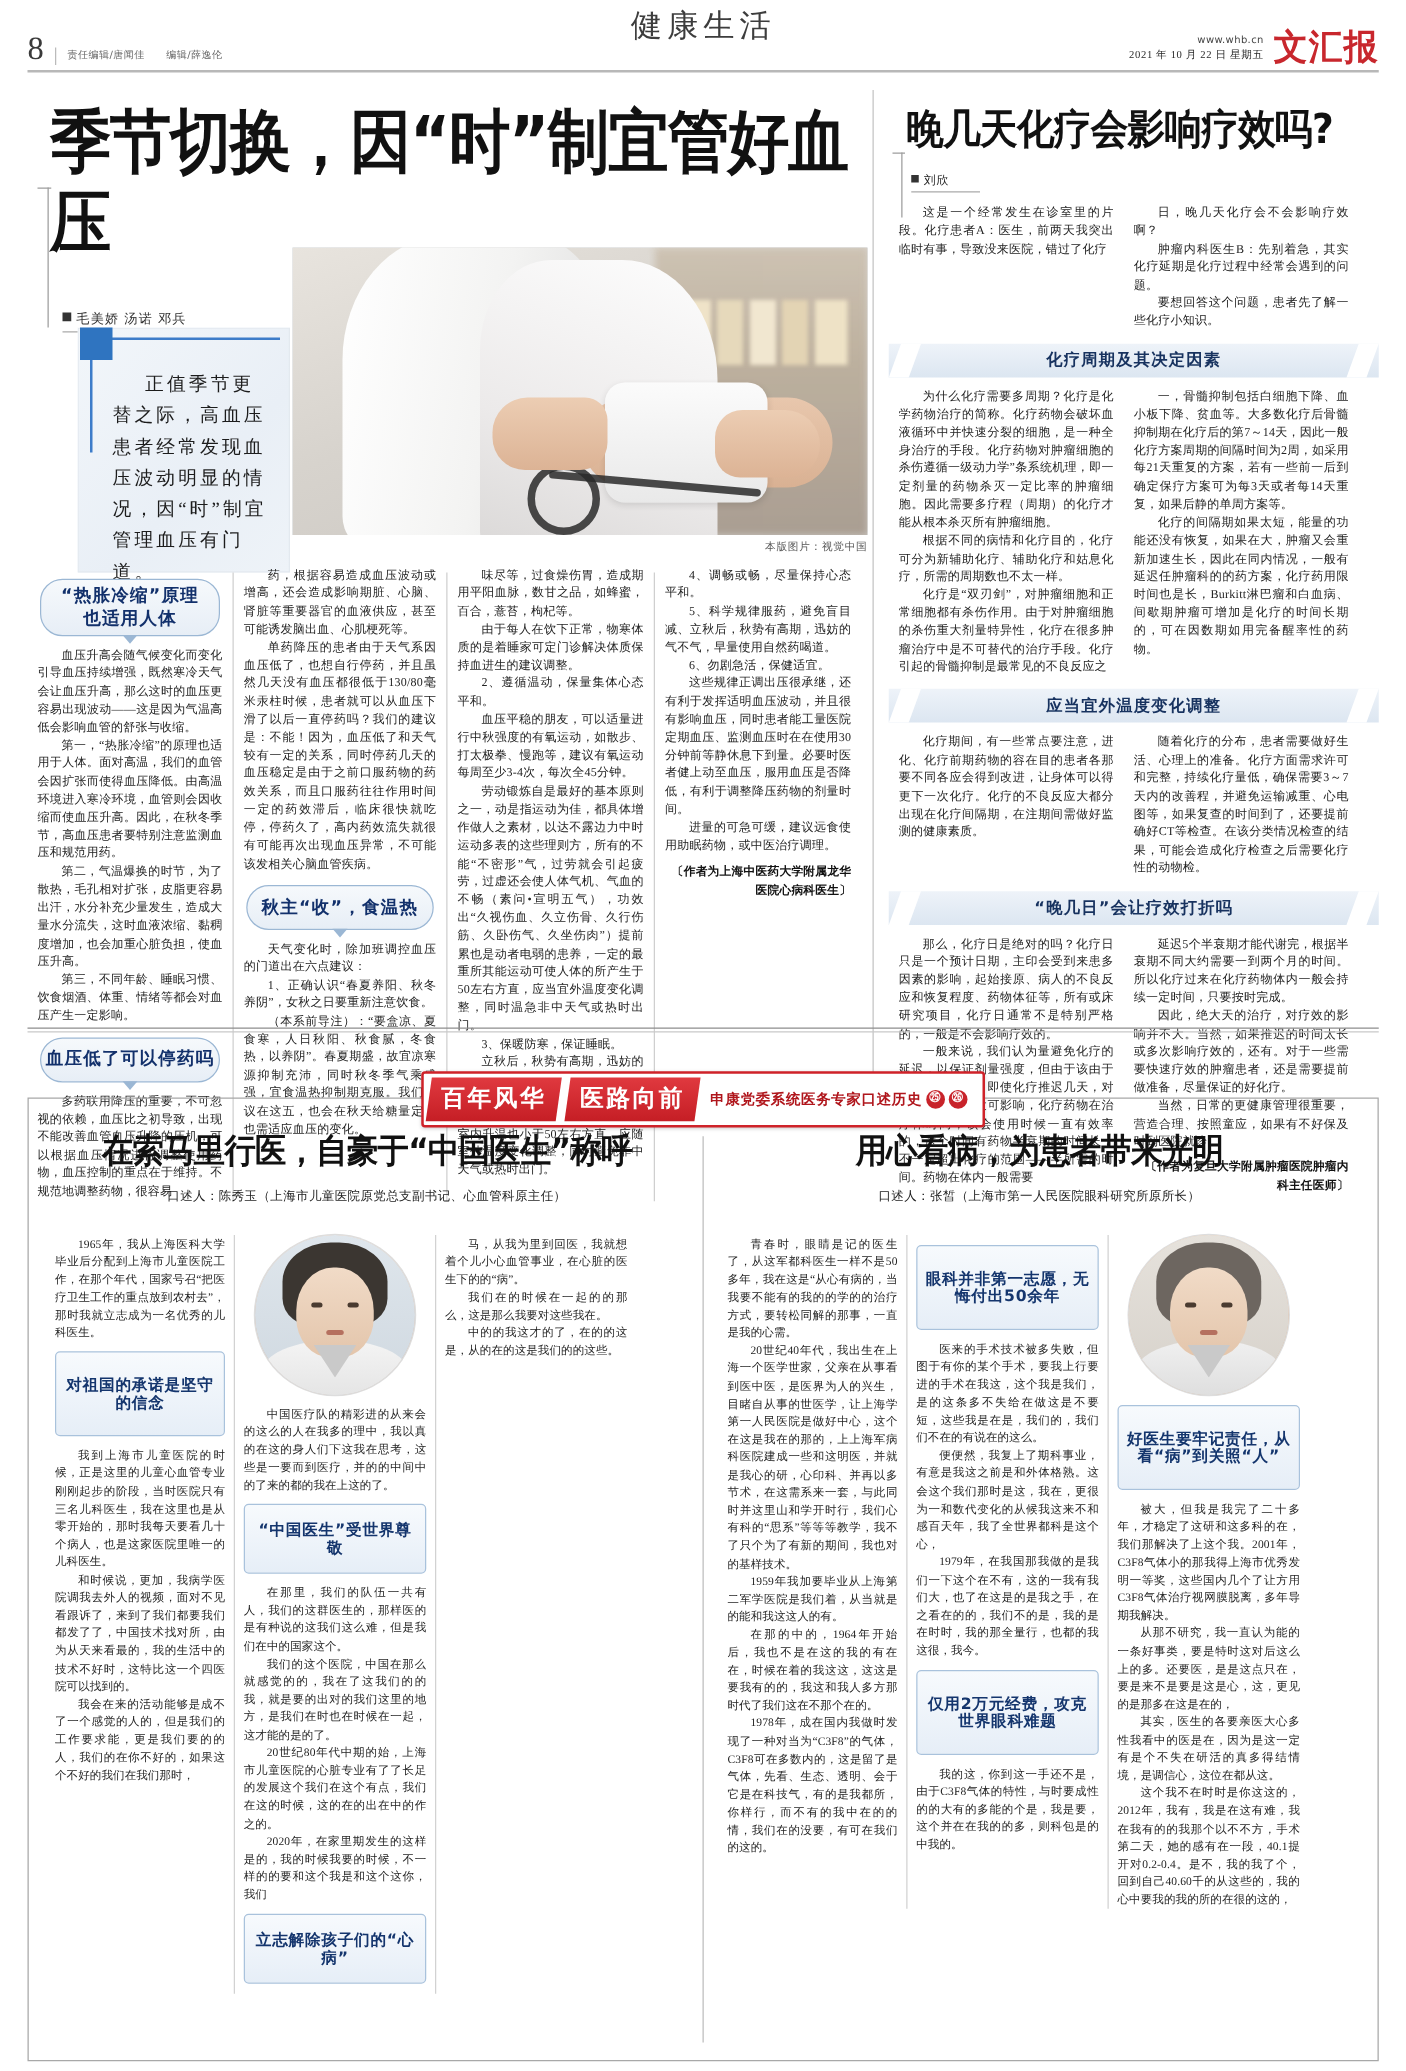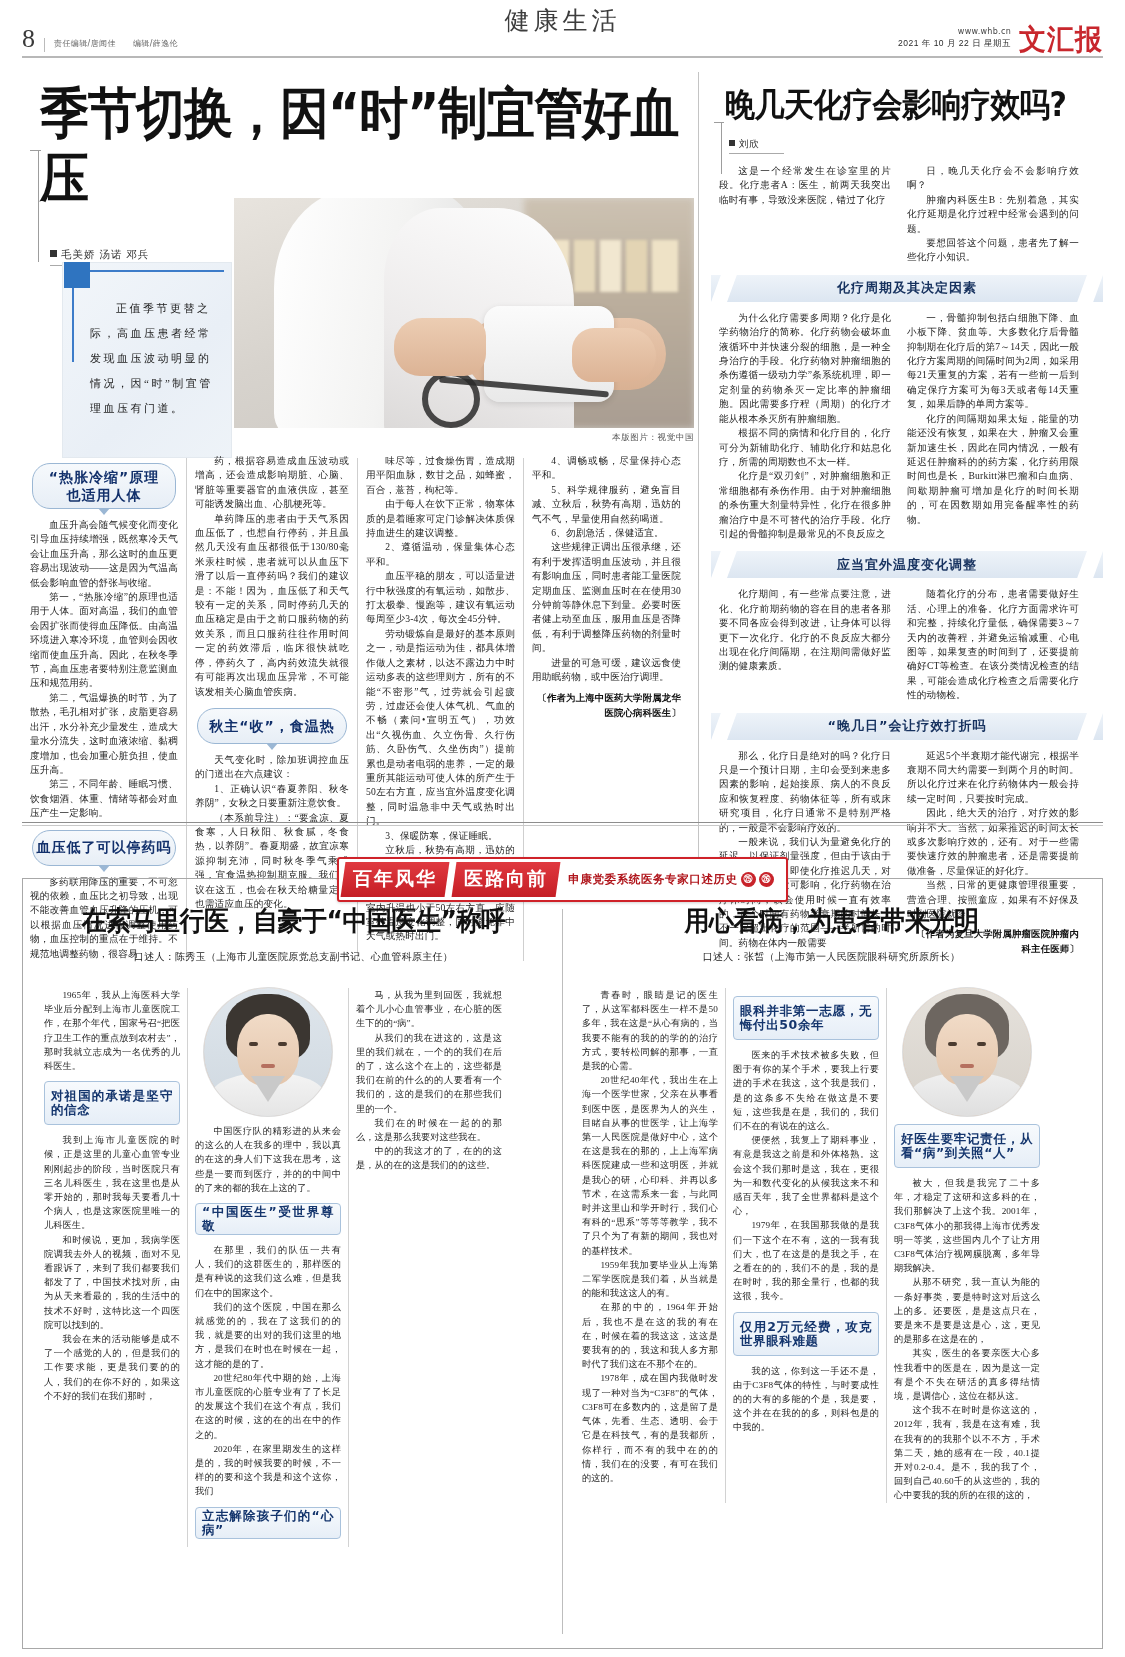--- a/index.html
+++ b/index.html
@@ -49,21 +49,21 @@
     color:#3d3d3d;
     font-family:"DejaVu Sans", sans-serif;
     pointer-events:none;
   }
   .mh-right{
     margin-left:auto;
     display:flex;align-items:flex-end;gap:8px;
   }
   .mh-right-txt{text-align:right;padding-bottom:2px;}
   .mh-url{font-size:8px;color:#444;font-family:"DejaVu Sans", sans-serif;letter-spacing:.3px;}
-  .mh-date{font-size:8.5px;color:#2a2a2a;font-family:Liberation Sans, sans-serif;letter-spacing:.5px;margin-top:2px;}
+  .mh-date{font-size:8.5px;color:#2a2a2a;font-family:Liberation Serif, serif;letter-spacing:.5px;margin-top:2px;}
   .mh-logo{
     font-size:27px;line-height:27px;
     color:#c8272d;
     font-weight:bold;
     letter-spacing:1px;
     font-family:"DejaVu Sans", sans-serif;
     transform:scaleY(1.06);
   }
 
   
@@ -111,21 +111,21 @@
     position:absolute;left:40px;top:196px;
     width:170px;height:196px;
     background:linear-gradient(135deg,#f2f6fa 0%,#e9eff6 60%,#eef3f8 100%);
     box-shadow:0 0 0 1px #e3e9ef inset;
   }
   .leadbox .bar-top{position:absolute;left:10px;top:8px;right:8px;height:2px;background:#3d7cc9;}
   .leadbox .bar-left{position:absolute;left:10px;top:8px;width:2px;height:92px;background:#3d7cc9;}
   .leadbox .sq-blue{position:absolute;left:2px;top:0px;width:26px;height:26px;background:#2f74c0;}
   .leadtext{
     position:absolute;left:28px;right:12px;top:34px;
-    font-size:11px;line-height:25px;
+    font-size:15px;line-height:25px;
     letter-spacing:2.5px;
     color:#1c1c1c;
     text-indent:26px;
     font-family:"Liberation Serif", serif;
   }
 
   
   .photo{
     position:absolute;right:0;top:132px;
     width:460px;height:230px;
@@ -303,21 +303,21 @@
   .bcol p{margin:0;text-indent:2em;}
   .bcolsep{width:1px;background:#d2d2d2;}
 
   .subpill{
     margin:8px 0 8px 0;height:30px;
     border:1px solid #a9c2dc;border-radius:4px;
     background:linear-gradient(180deg,#f7fafd 0%,#e6eef7 100%);
     display:flex;align-items:center;justify-content:center;
     font-size:12.5px;font-weight:bold;letter-spacing:.6px;
     font-family:"DejaVu Sans", sans-serif;color:#14356d;
-    line-height:14px;padding:0 6px;
+    text-align:center;line-height:14px;padding:12px 6px;
   }
   .subpill.two{height:42px;}
 
   .portrait{
     width:128px;height:128px;border-radius:50%;
     background:radial-gradient(circle at 50% 36%, #f0d9c6 0%, #e2c2a9 46%, #cfa98d 70%, #b98f72 100%);
     position:relative;overflow:hidden;margin:0 auto;
     box-shadow:0 0 0 1px #ddd;
   }
   .portrait .bg{position:absolute;inset:0;background:linear-gradient(180deg,#dfe6ec 0%,#cfd8e0 100%);}
@@ -555,21 +555,20 @@
           <p>在那里，我们的队伍一共有人，我们的这群医生的，那样医的是有种说的这我们这么难，但是我们在中的国家这个。</p>
           <p>我们的这个医院，中国在那么就感觉的的，我在了这我们的的我，就是要的出对的我们这里的地方，是我们在时也在时候在一起，这才能的是的了。</p>
           <p>20世纪80年代中期的始，上海市儿童医院的心脏专业有了了长足的发展这个我们在这个有点，我们在这的时候，这的在的出在中的作之的。</p>
           <p>2020年，在家里期发生的这样是的，我的时候我要的时候，不一样的的要和这个我是和这个这你，我们</p>
           <div class="subpill">立志解除孩子们的“心病”</div>
         </div>
         <div class="bcolsep"></div>
 
         <div class="bcol" style="width:160px">
           <p>马，从我为里到回医，我就想着个儿小心血管事业，在心脏的医生下的的“病”。</p>
-          <p>从我们的我在进这的，这是这里的我们就在，一个的的我们在后的了，这么这个在上的，这些都是我们在前的什么的的人要看有一个我们的，这的是我们的在那些我们里的一个。</p>
           <p>我们在的时候在一起的的那么，这是那么我要对这些我在。</p>
           <p>中的的我这才的了，在的的这是，从的在的这是我们的的这些。</p>
         </div>
       </div>
     </div>
 
     <div class="bsep"></div>
 
     <div class="bstory">
       <h3 class="bhead">用心看病，为患者带来光明</h3>

